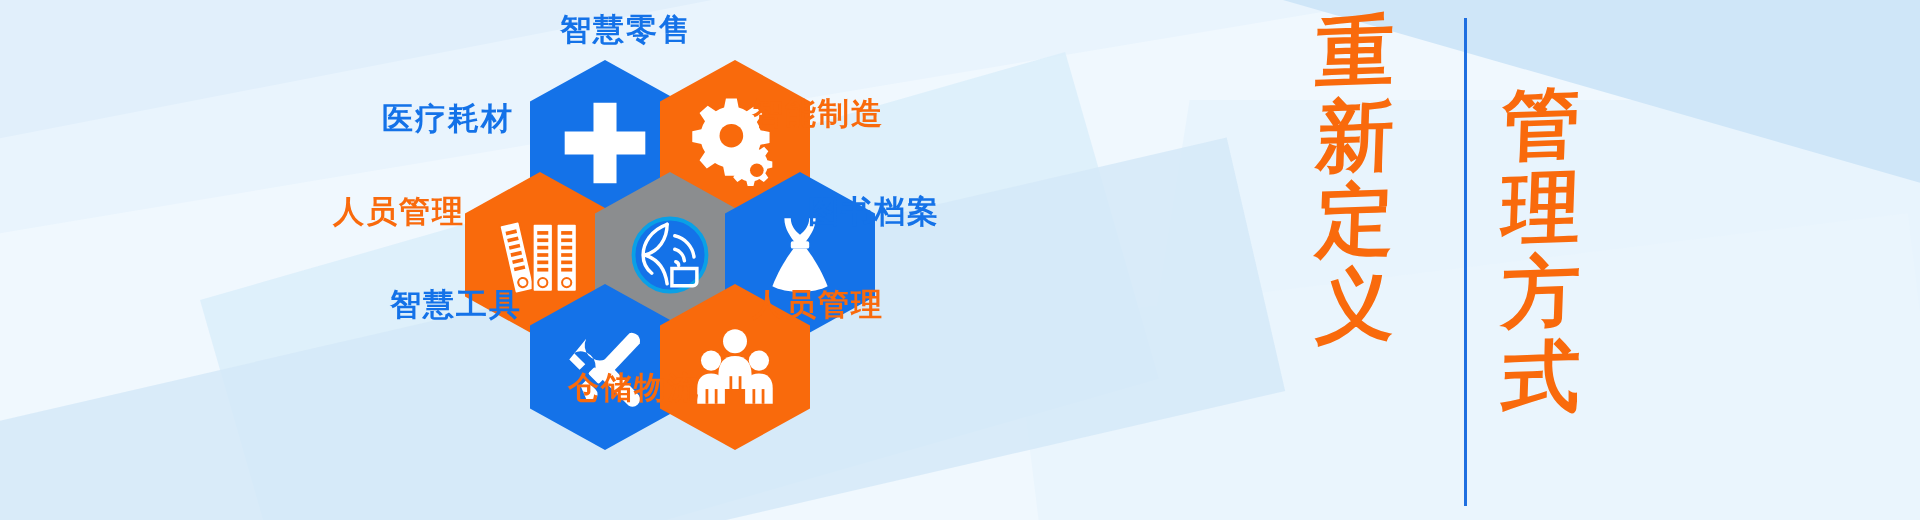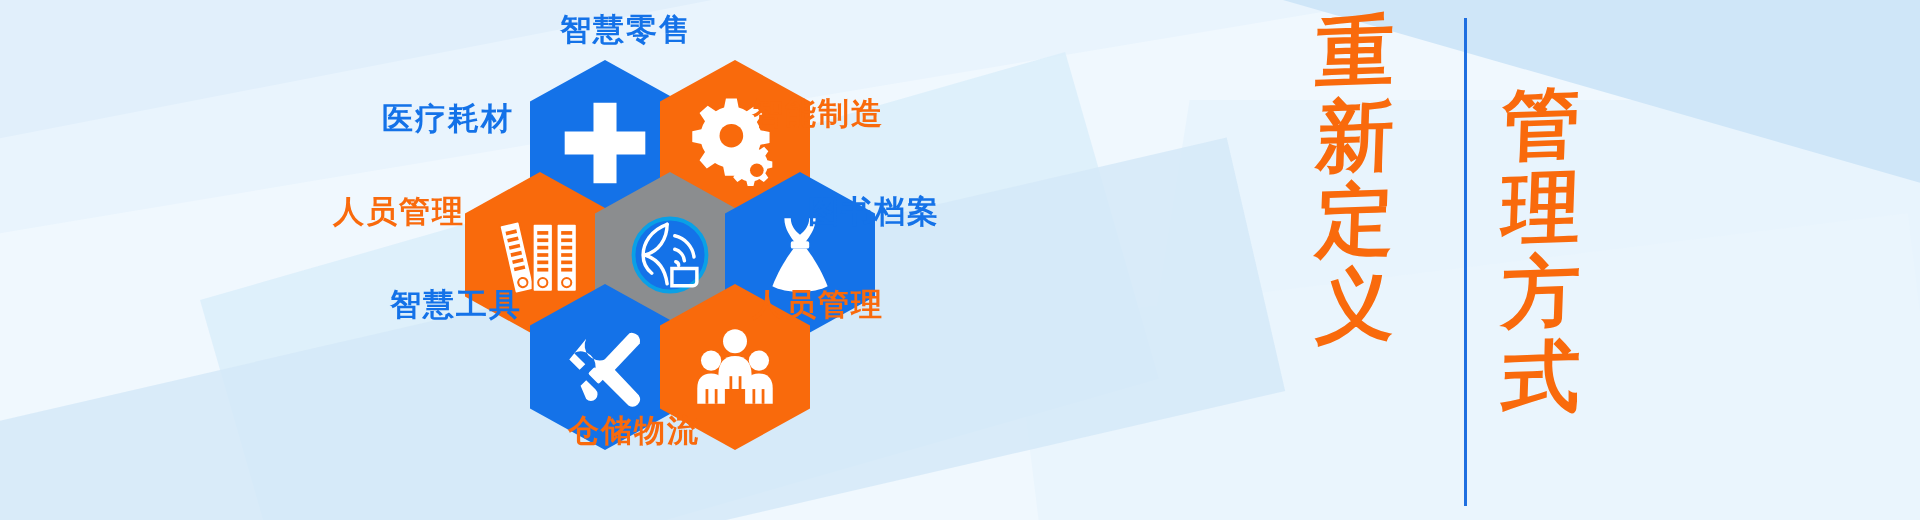--- a/index.html
+++ b/index.html
@@ -82,21 +82,21 @@
   .lbl.blue{color:#1472e8;}
   .lbl.orange{color:#f96a0c;}
 
   .lbl-retail      {left:560px;top:14px;}
   .lbl-medical     {left:382px;top:105px;font-family:Liberation Mono, monospace;}
   .lbl-manufacture {left:752px;top:98px;text-align:right;}
   .lbl-archive     {left:333px;top:196px;}
   .lbl-apparel     {left:808px;top:196px;}
   .lbl-tools       {left:390px;top:289px;}
   .lbl-personnel   {left:752px;top:289px;}
-  .lbl-logistics   {left:568px;top:372px;margin-top:43px;}
+  .lbl-logistics   {left:568px;top:372px;}
 
   
   #calligraphy{position:absolute;left:1300px;top:0px;width:330px;height:520px;}
   .calli-col{
     position:absolute;top:0;width:110px;height:520px;
     display:flex;flex-direction:column;align-items:center;
     justify-content:flex-start;
     color:#f96a0c;
   }
   .calli-col span{

